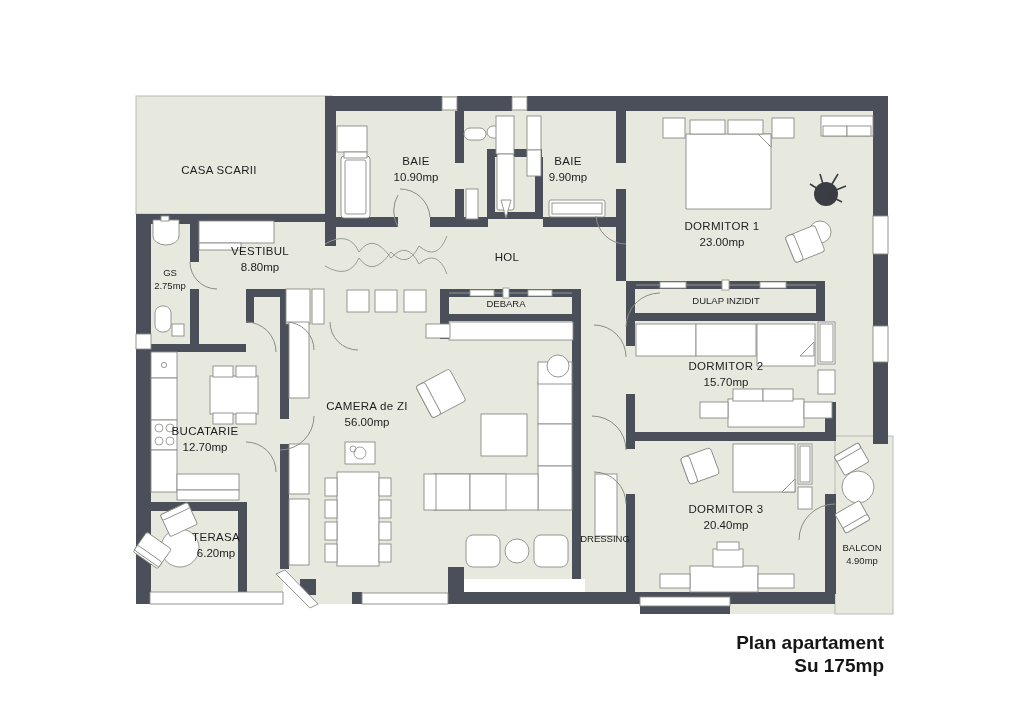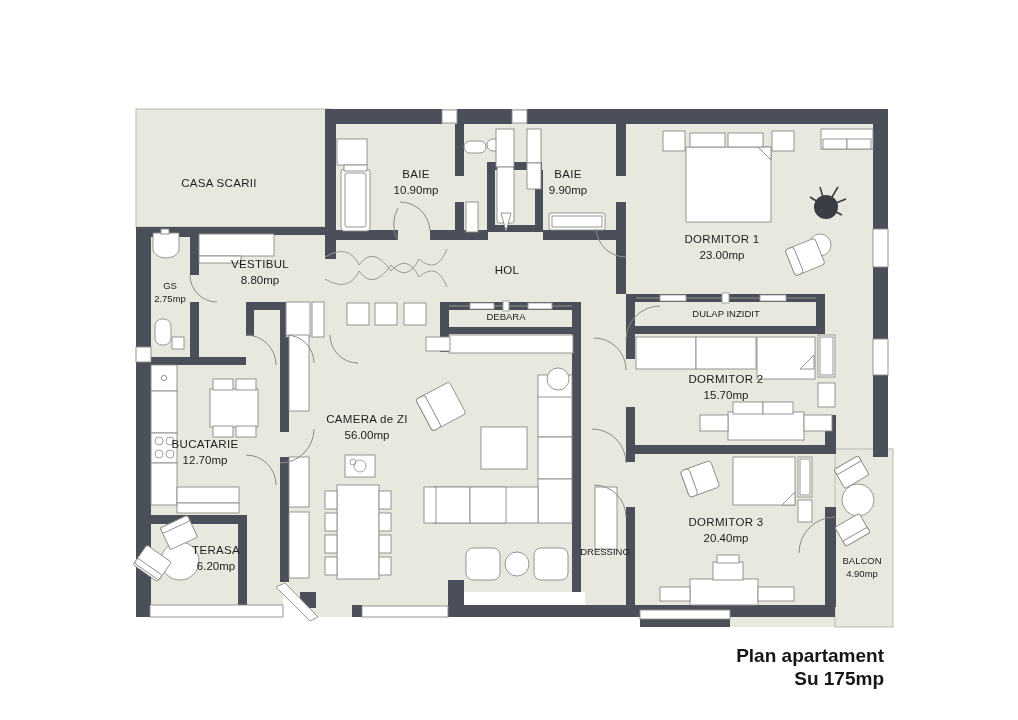--- a/index.html
+++ b/index.html
@@ -9,21 +9,21 @@
   }
   body {
     width: 1018px;
     height: 720px;
     position: relative;
     font-family: "Liberation Sans", sans-serif;
     overflow: hidden;
   }
   #plan-root {
     position: absolute;
-    left: 0; top: 17px;
+    left: 0; top: 4px;
     width: 1018px;
     height: 592px;
   }
   svg#floorplan {
     display: block;
     width: 1018px;
     height: 720px;
   }
   .room-label {
     font-family: "Liberation Sans", sans-serif;

